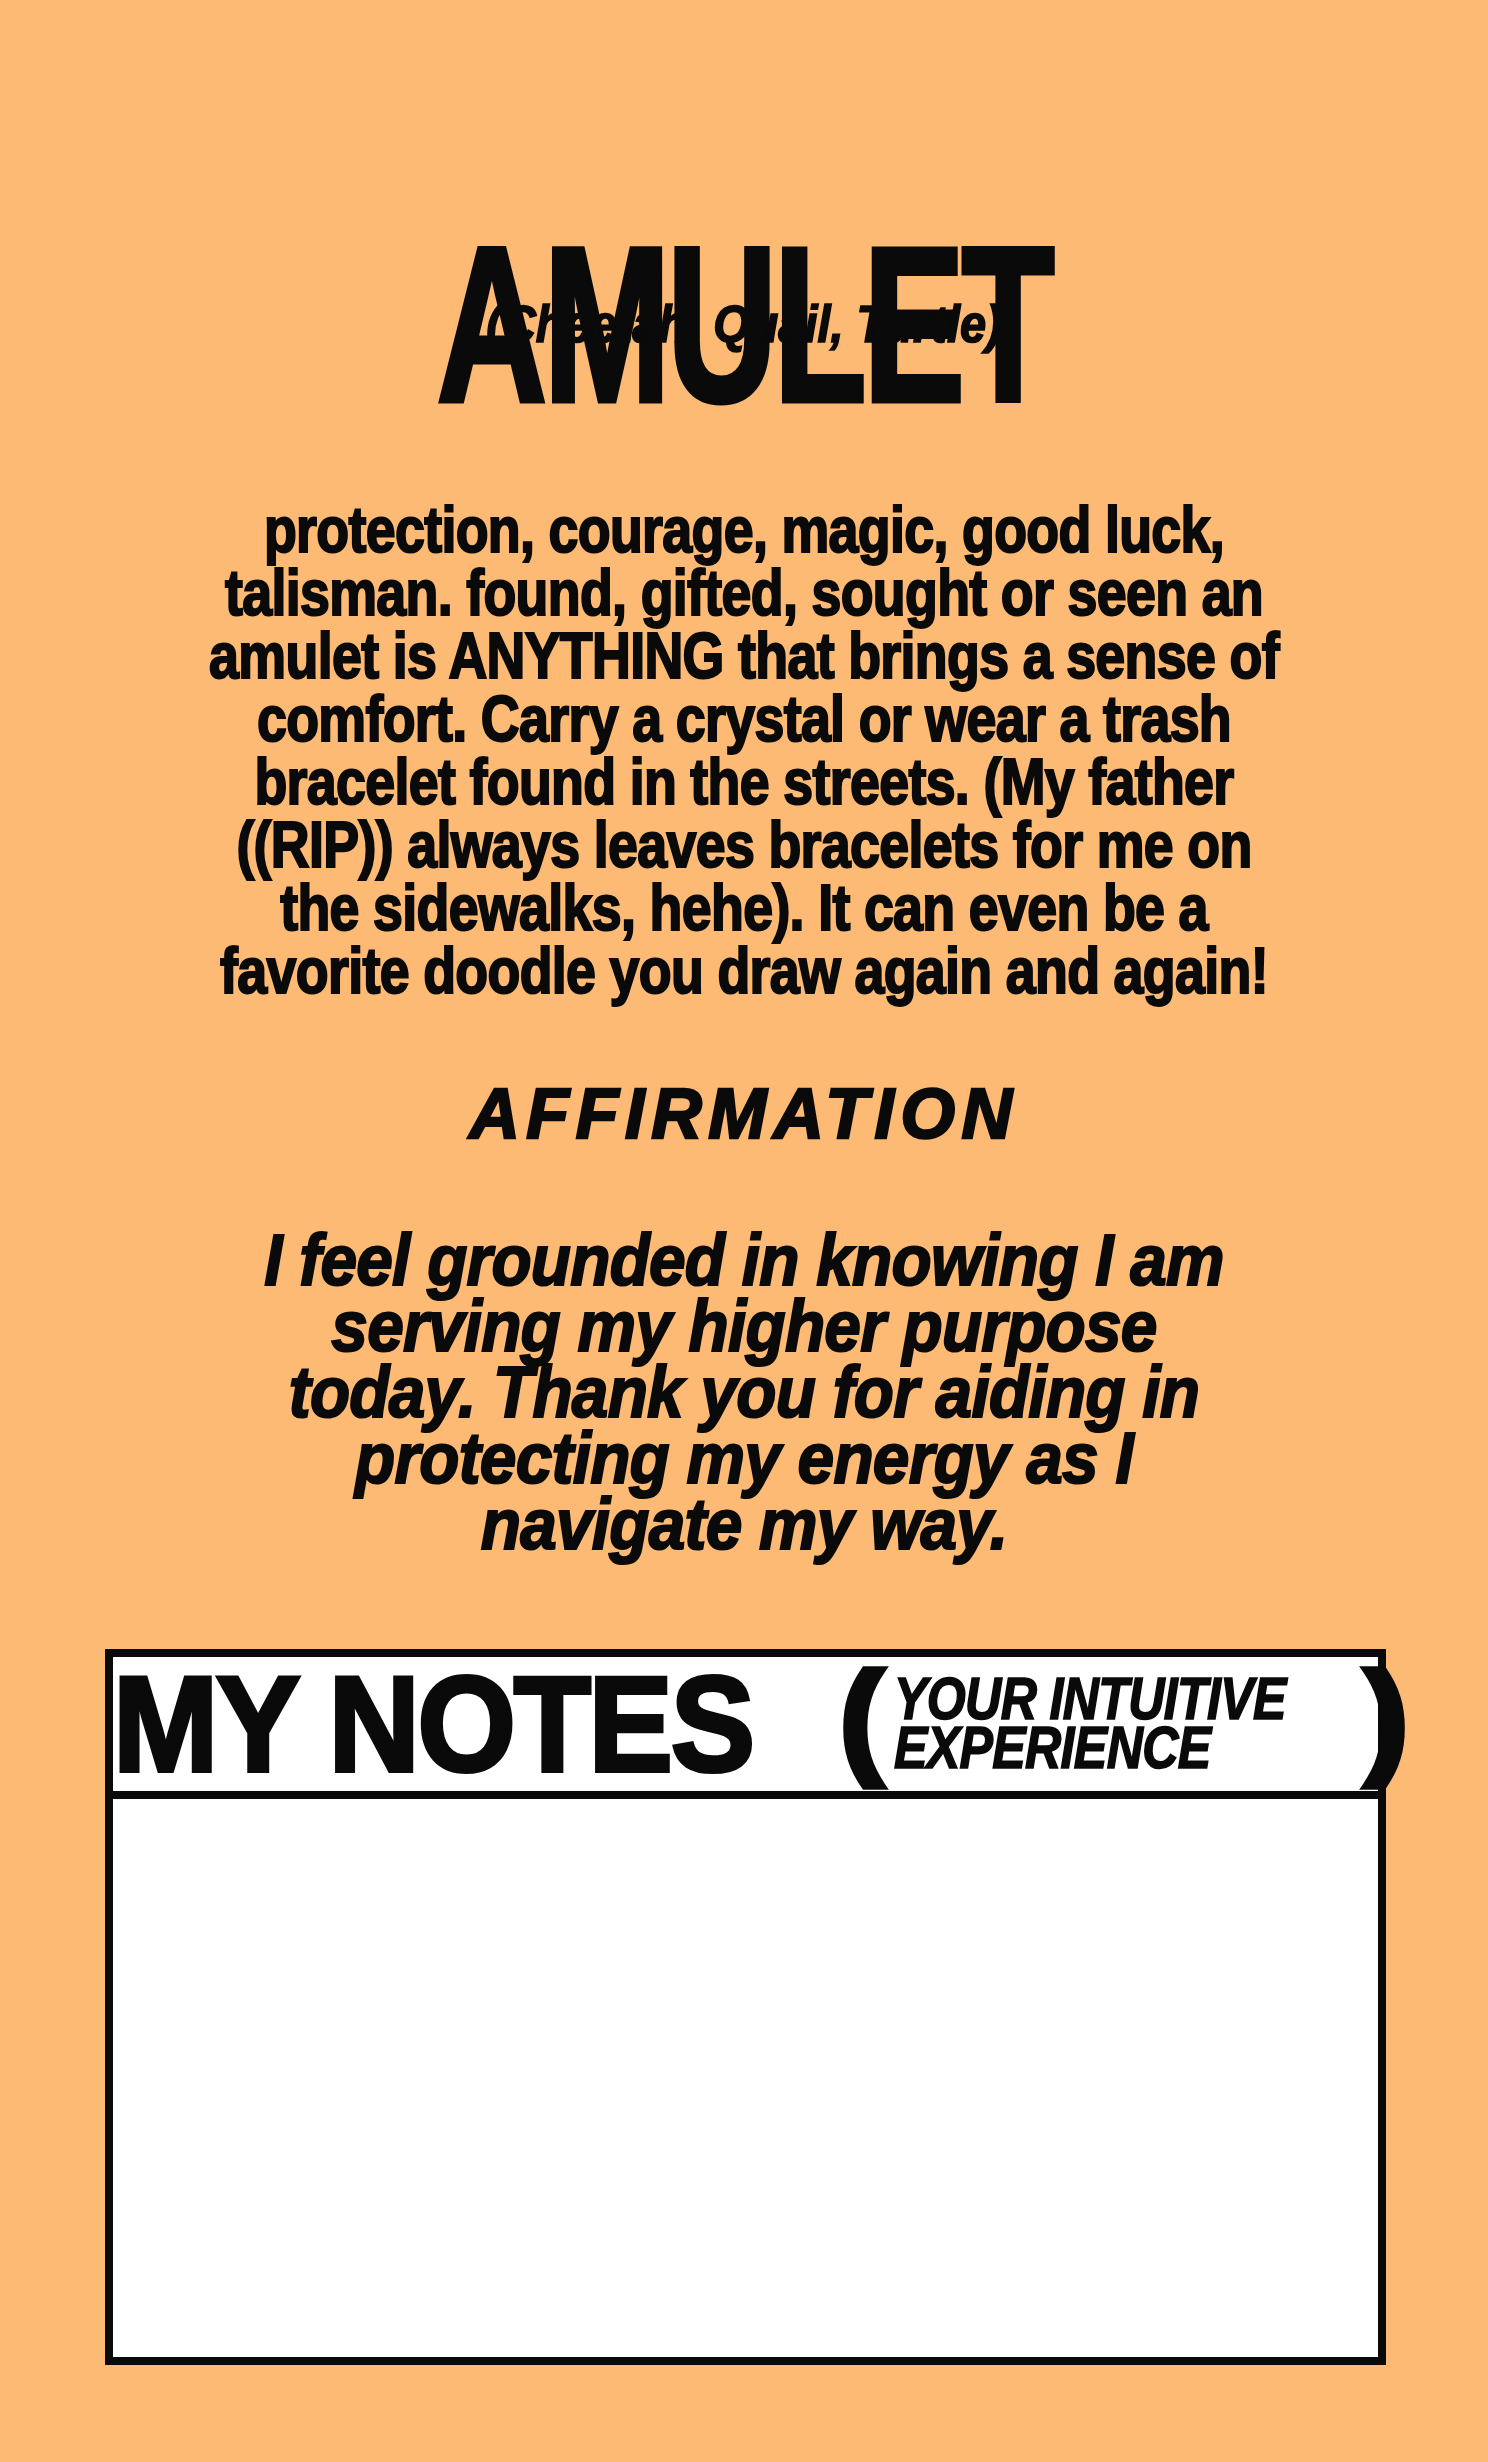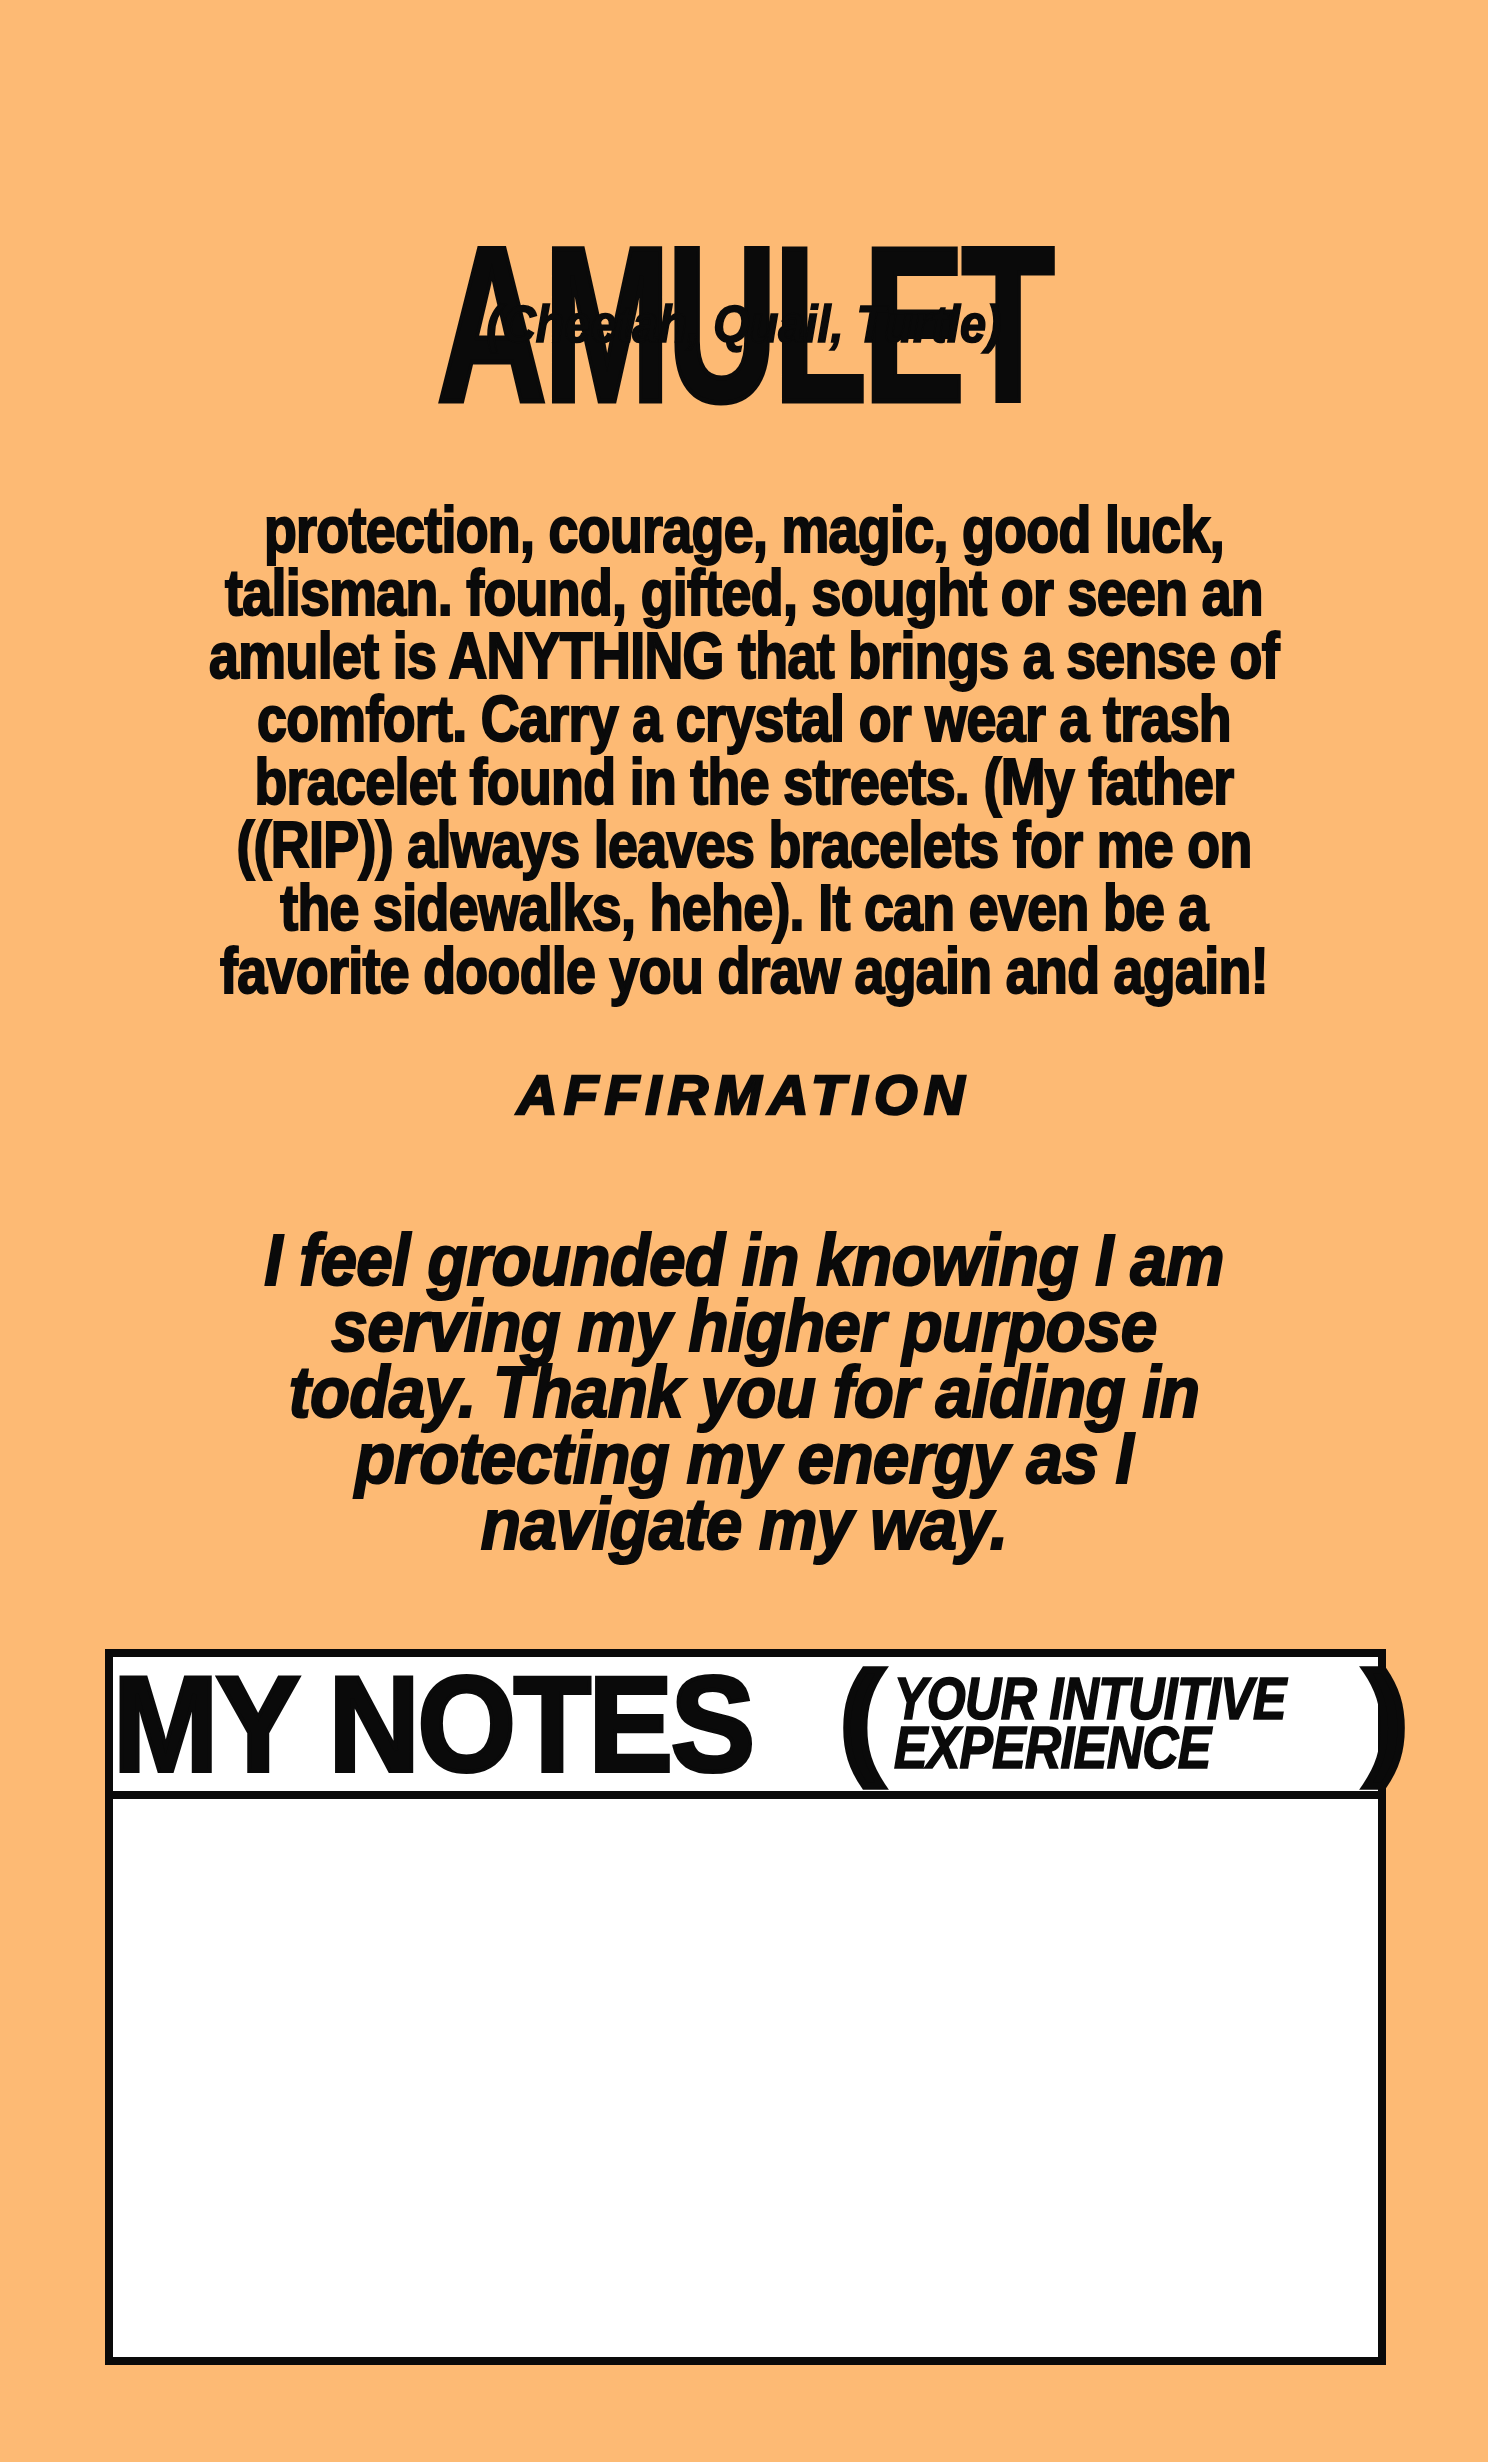--- a/index.html
+++ b/index.html
@@ -51,21 +51,21 @@
     font-weight: 700;
     line-height: 63px;
     letter-spacing: -0.8px;
     white-space: pre-line;
     transform: scaleX(0.84);
     transform-origin: 50% 0;
     -webkit-text-stroke: 2.1px currentColor;
   }
   .affirmation-heading {
     top: 1021px;
-    font-size: 56px;
+    font-size: 70px;
     font-weight: 700;
     font-style: italic;
     letter-spacing: 6.6px;
     line-height: 1;
     -webkit-text-stroke: 2.5px currentColor;
     white-space: nowrap;
   }
   .affirmation-text {
     top: 1154px;
     font-size: 73px;

